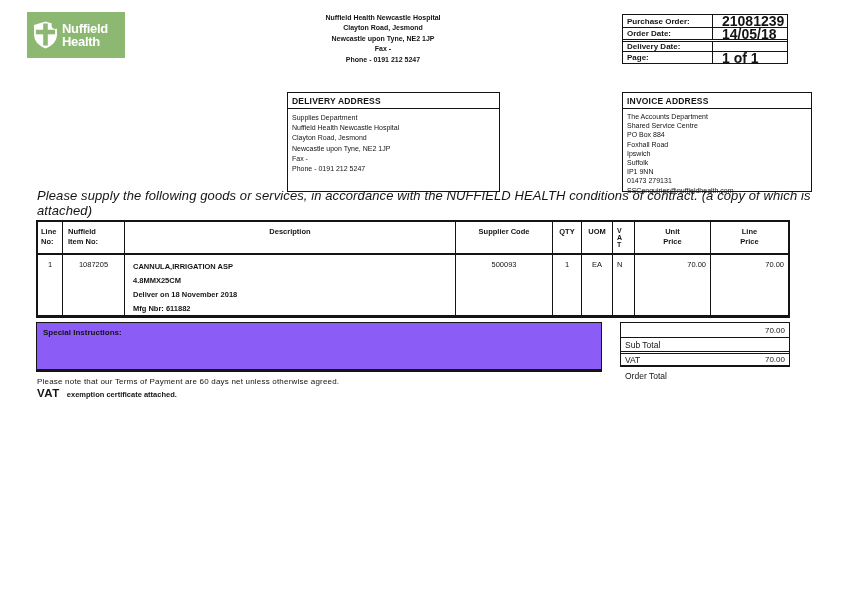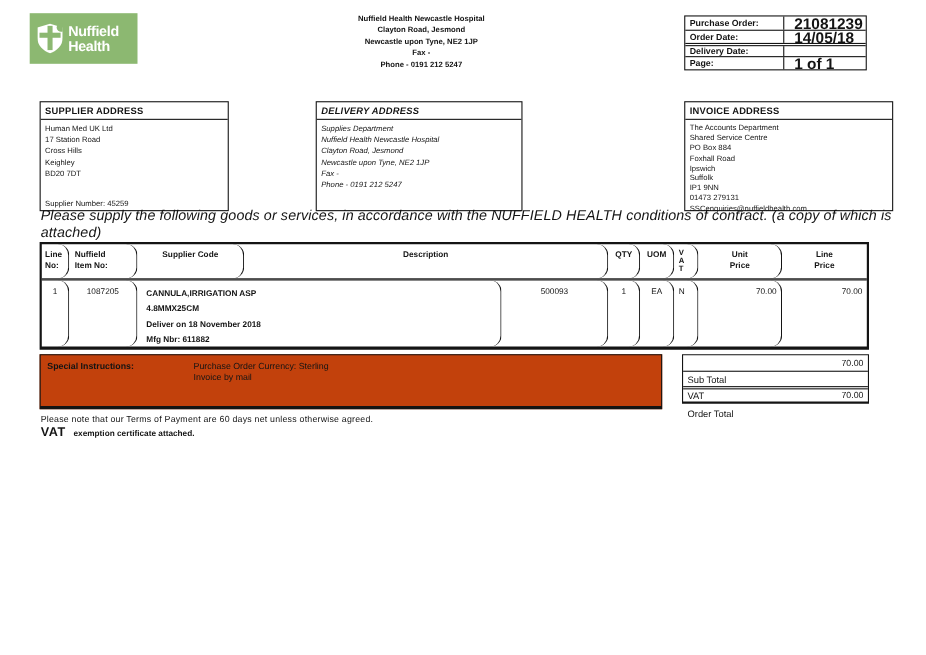--- a/index.html
+++ b/index.html
@@ -18,56 +18,56 @@
   .order-info { position:absolute; left:622px; top:14px; width:166px; border:1px solid #141414; background:#fff; }
   .oi-row { display:flex; height:12px; align-items:stretch; }
   .oi-row + .oi-row { border-top:1px solid #141414; }
   .oi-row.oi-sep { border-top:3px double #141414; }
   .oi-label { width:90px; padding-left:4px; font-weight:bold; font-size:8px; border-right:1px solid #141414; display:flex; align-items:center; }
   .oi-value { flex:1; padding-left:9px; font-weight:bold; font-size:14px; display:flex; align-items:center; }
 
   
   .addr-box { position:absolute; top:92px; height:100px; border:1px solid #141414; background:#fff; }
   .addr-box.supplier { left:36px; width:172px; }
-  .addr-box.delivery { left:287px; width:188px;font-style:italic; }
+  .addr-box.delivery { left:287px; width:213px; }
   .addr-box.invoice  { left:622px; width:190px; }
   .addr-title { font-weight:bold; font-size:8.5px; padding:3px 4px 2px 4px; border-bottom:1px solid #141414; letter-spacing:0.2px; }
   .addr-lines { padding:4px 4px 0 4px; font-size:7px; line-height:10.2px; }
   .addr-box.invoice .addr-lines { line-height:9.2px; padding-top:3px; }
   .supplier-number { position:absolute; left:4px; bottom:2px; font-size:7px; }
 
   
   .contract-note { position:absolute; left:37px; top:188px; font-size:13px; letter-spacing:0.1px;font-style:italic; }
 
   
   .items-table { position:absolute; left:36px; top:220px; width:754px; border:2px solid #141414; border-bottom-width:3px; background:#fff; }
   .it-header { display:flex; height:31px; }
   .it-divider { height:1px; border-top:1px solid #141414; border-bottom:1px solid #141414; }
   .it-body { display:flex; height:60px; }
-  .cell { border-right:1px solid #141414; padding-top:5px; font-size:7.5px; overflow:hidden;border-radius:10px; }
+  .cell { border-right:1px solid #141414; padding-top:5px; font-size:7.5px; overflow:hidden; }
   .cell:last-child { border-right:none; }
   .hc { font-weight:bold; white-space:pre-line; line-height:10px; text-align:center; }
   .c-line { width:25px; }  .hc.c-line { text-align:left; padding-left:3px; }
   .c-item { width:62px; }  .hc.c-item { text-align:left; padding-left:5px; }
   .c-desc { width:331px; }
   .c-sup  { width:97px; }
   .c-qty  { width:29px; }
   .c-uom  { width:31px; }
   .c-vat  { width:22px; } .hc.c-vat { text-align:left; padding-left:4px; line-height:7px; font-size:7px; }
   .c-unit { width:76px; }
   .c-lp   { width:77px; }
   .bc { font-size:7.5px; }
   .bc.c-line, .bc.c-item, .bc.c-sup, .bc.c-qty, .bc.c-uom { text-align:center; }
   .bc.c-vat { padding-left:4px; }
   .bc.c-unit, .bc.c-lp { text-align:right; padding-right:4px; }
   .desc-lines div { padding-left:8px; text-align:left; line-height:14px;font-weight:bold; }
   .desc-lines div:first-child { padding-top:0; }
 
   
-  .special { position:absolute; left:36px; top:322px; width:566px; height:50px; border:1.5px solid #141414; border-bottom-width:3px; background:#c2410c; }
+  .special { position:absolute; left:36px; top:322px; width:566px; height:50px; border:1.5px solid #141414; border-bottom-width:3px; background:#8b5cf6; }
   .special-label { position:absolute; left:6px; top:5px; font-weight:bold; font-size:8px; }
   .special-lines { position:absolute; left:139px; top:5px; font-size:8px; line-height:10px; }
 
   
   .totals { position:absolute; left:620px; top:322px; width:170px; border:1px solid #141414; border-bottom-width:2.5px; background:#fff; }
   .tot-row { display:flex; height:14px; align-items:stretch; }
   .tot-row + .tot-row { border-top:1px solid #141414; }
   .tot-row.tot-sep { border-top:3px double #141414; }
   .tot-label { width:91px; border-right:1px solid #141414; font-weight:normal; font-size:8.5px; padding-left:4px; display:flex; align-items:center;margin-top:22px; }
   .tot-value { flex:1; text-align:right; padding-right:4px; font-size:8px; display:flex; align-items:center; justify-content:flex-end; }
@@ -116,31 +116,20 @@
     <div class="oi-row oi-sep">
       <div class="oi-label">Delivery Date:</div>
       <div class="oi-value"></div>
     </div>
     <div class="oi-row">
       <div class="oi-label">Page:</div>
       <div class="oi-value">1 of 1</div>
     </div>
   </div>
 
-  <div class="addr-box supplier">
-    <div class="addr-title">SUPPLIER ADDRESS</div>
-    <div class="addr-lines">
-      <div>Human Med UK Ltd</div>
-      <div>17 Station Road</div>
-      <div>Cross Hills</div>
-      <div>Keighley</div>
-      <div>BD20 7DT</div>
-    </div>
-    <div class="supplier-number">Supplier Number: 45259</div>
-  </div>
 
   <div class="addr-box delivery">
     <div class="addr-title">DELIVERY ADDRESS</div>
     <div class="addr-lines">
       <div>Supplies Department</div>
       <div>Nuffield Health Newcastle Hospital</div>
       <div>Clayton Road, Jesmond</div>
       <div>Newcastle upon Tyne, NE2 1JP</div>
       <div>Fax -</div>
       <div>Phone - 0191 212 5247</div>
@@ -163,22 +152,22 @@
   </div>
 
   <div class="contract-note">Please supply the following goods or services, in accordance with the NUFFIELD HEALTH conditions of contract. (a copy of which is attached)</div>
 
   <div class="items-table">
     <div class="it-header">
       <div class="cell hc c-line">Line
 No:</div>
       <div class="cell hc c-item">Nuffield
 Item No:</div>
+      <div class="cell hc c-desc">Description</div>
       <div class="cell hc c-sup">Supplier Code</div>
-      <div class="cell hc c-desc">Description</div>
       <div class="cell hc c-qty">QTY</div>
       <div class="cell hc c-uom">UOM</div>
       <div class="cell hc c-vat">V
 A
 T</div>
       <div class="cell hc c-unit">Unit
 Price</div>
       <div class="cell hc c-lp">Line
 Price</div>
     </div>
@@ -196,24 +185,20 @@
       <div class="cell bc c-qty">1</div>
       <div class="cell bc c-uom">EA</div>
       <div class="cell bc c-vat">N</div>
       <div class="cell bc c-unit">70.00</div>
       <div class="cell bc c-lp">70.00</div>
     </div>
   </div>
 
   <div class="special">
     <div class="special-label">Special Instructions:</div>
-    <div class="special-lines">
-      <div>Purchase Order Currency: Sterling</div>
-      <div>Invoice by mail</div>
-    </div>
   </div>
 
   <div class="totals">
     <div class="tot-row">
       <div class="tot-label">Sub Total</div>
       <div class="tot-value">70.00</div>
     </div>
     <div class="tot-row">
       <div class="tot-label">VAT</div>
       <div class="tot-value"></div>

